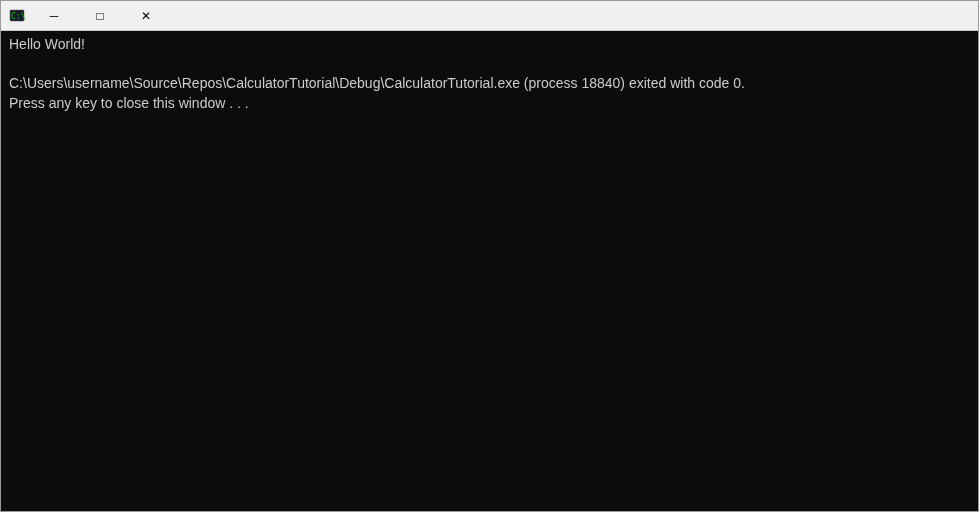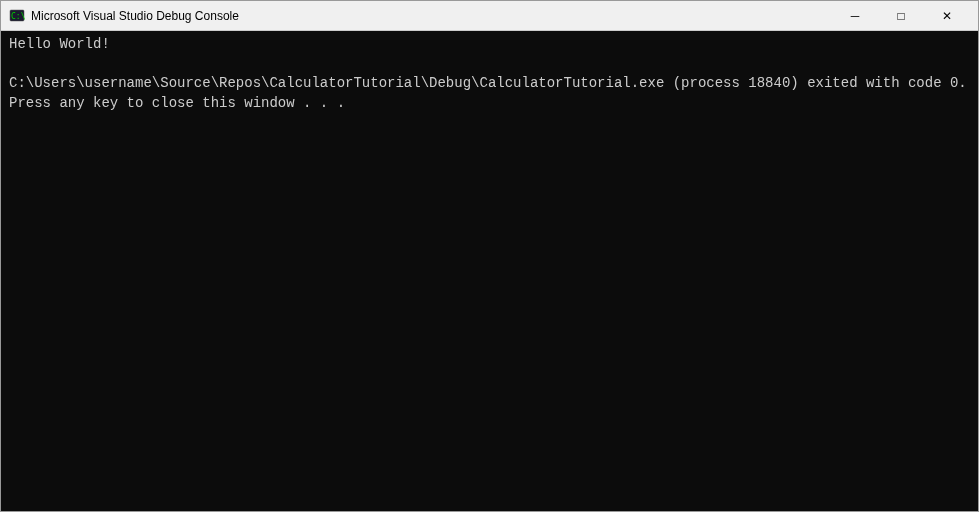--- a/index.html
+++ b/index.html
@@ -76,40 +76,39 @@
     }
 
     .console-area {
       flex: 1;
       background: #0c0c0c;
       padding: 4px 8px;
       overflow: hidden;
     }
 
     .console-text {
-      font-family: Liberation Mono, monospace;
+      font-family: Liberation Sans, sans-serif;
       font-size: 14px;
       color: #cccccc;
       line-height: 1.4;
       white-space: pre;
     }
   </style>
 </head>
 <body>
 
 <div class="window">
   <div class="title-bar">
     <div class="title-bar-icon">
 
       <svg viewBox="0 0 16 16" fill="none" xmlns="http://www.w3.org/2000/svg">
         <rect x="1" y="2" width="14" height="11" rx="1" fill="#1a1a2e" stroke="#555" stroke-width="0.5"></rect>
         <text x="2" y="11" font-family="Consolas,monospace" font-size="8" fill="#00cc00">C:\</text>
       </svg>
     </div>
-    <span class="title-bar-text">Microsoft Visual Studio Debug Console</span>
     <div class="title-bar-controls">
       <button class="title-bar-btn">─</button>
       <button class="title-bar-btn">□</button>
       <button class="title-bar-btn close">✕</button>
     </div>
   </div>
 
   <div class="console-area">
     <div class="console-text"><span>Hello World!</span>
 <span></span>

